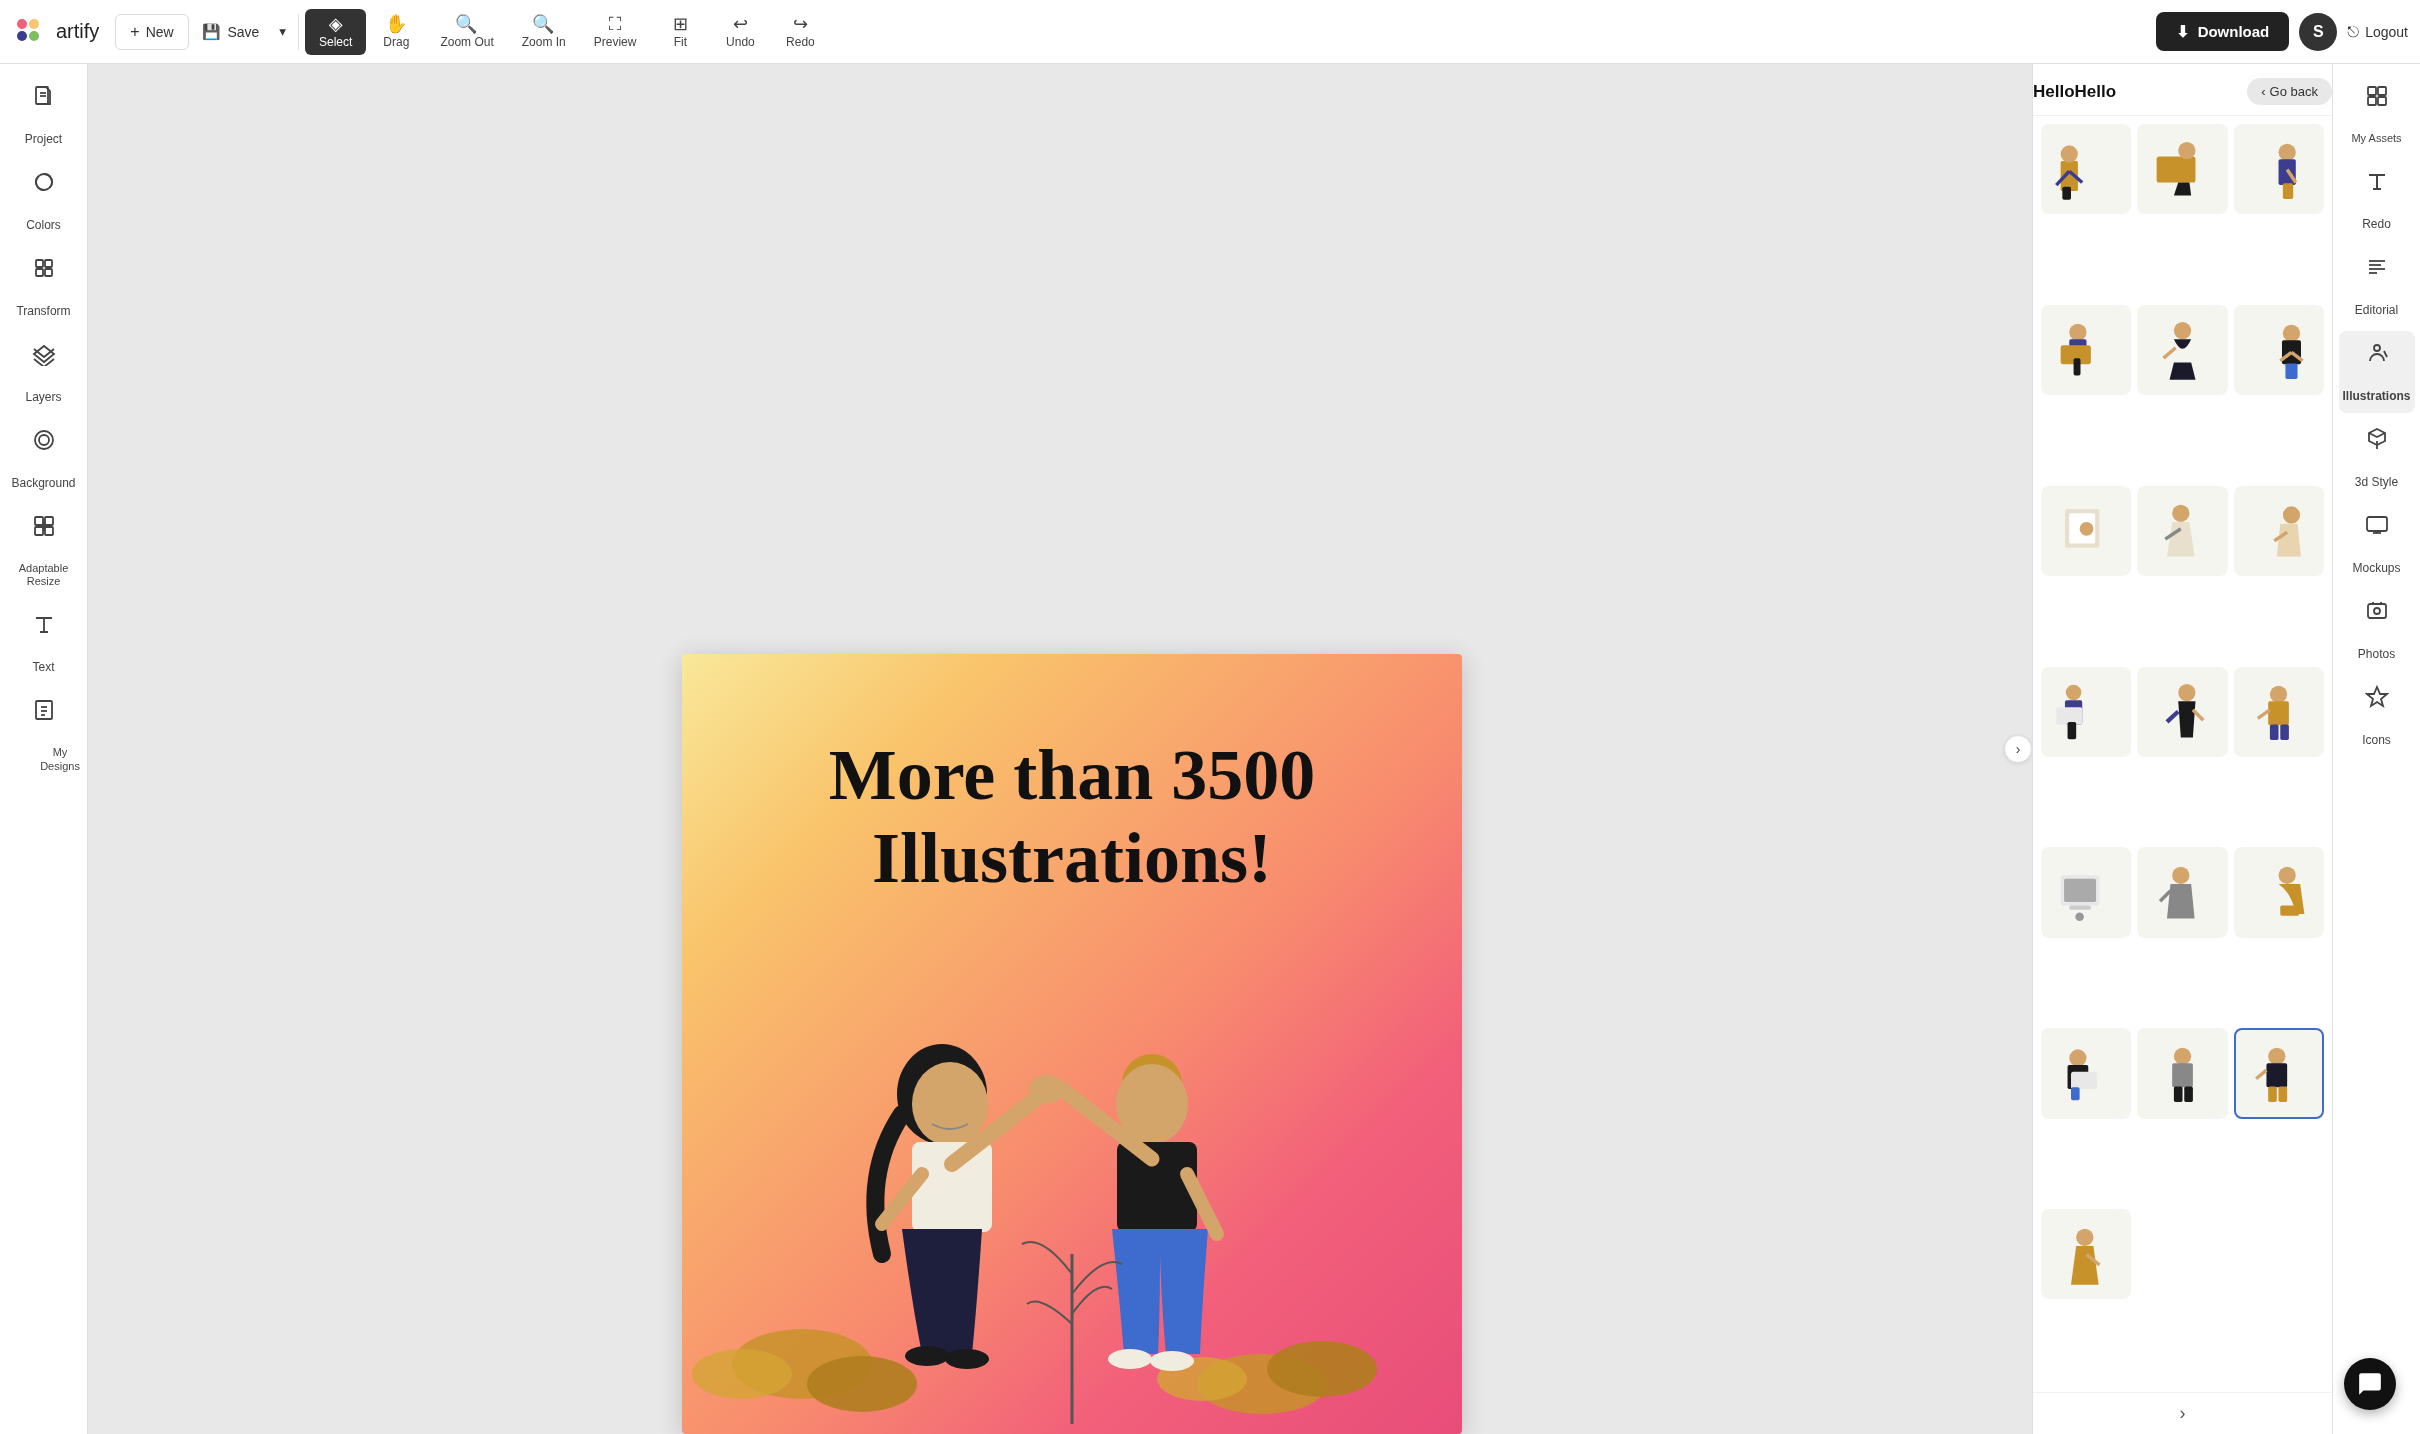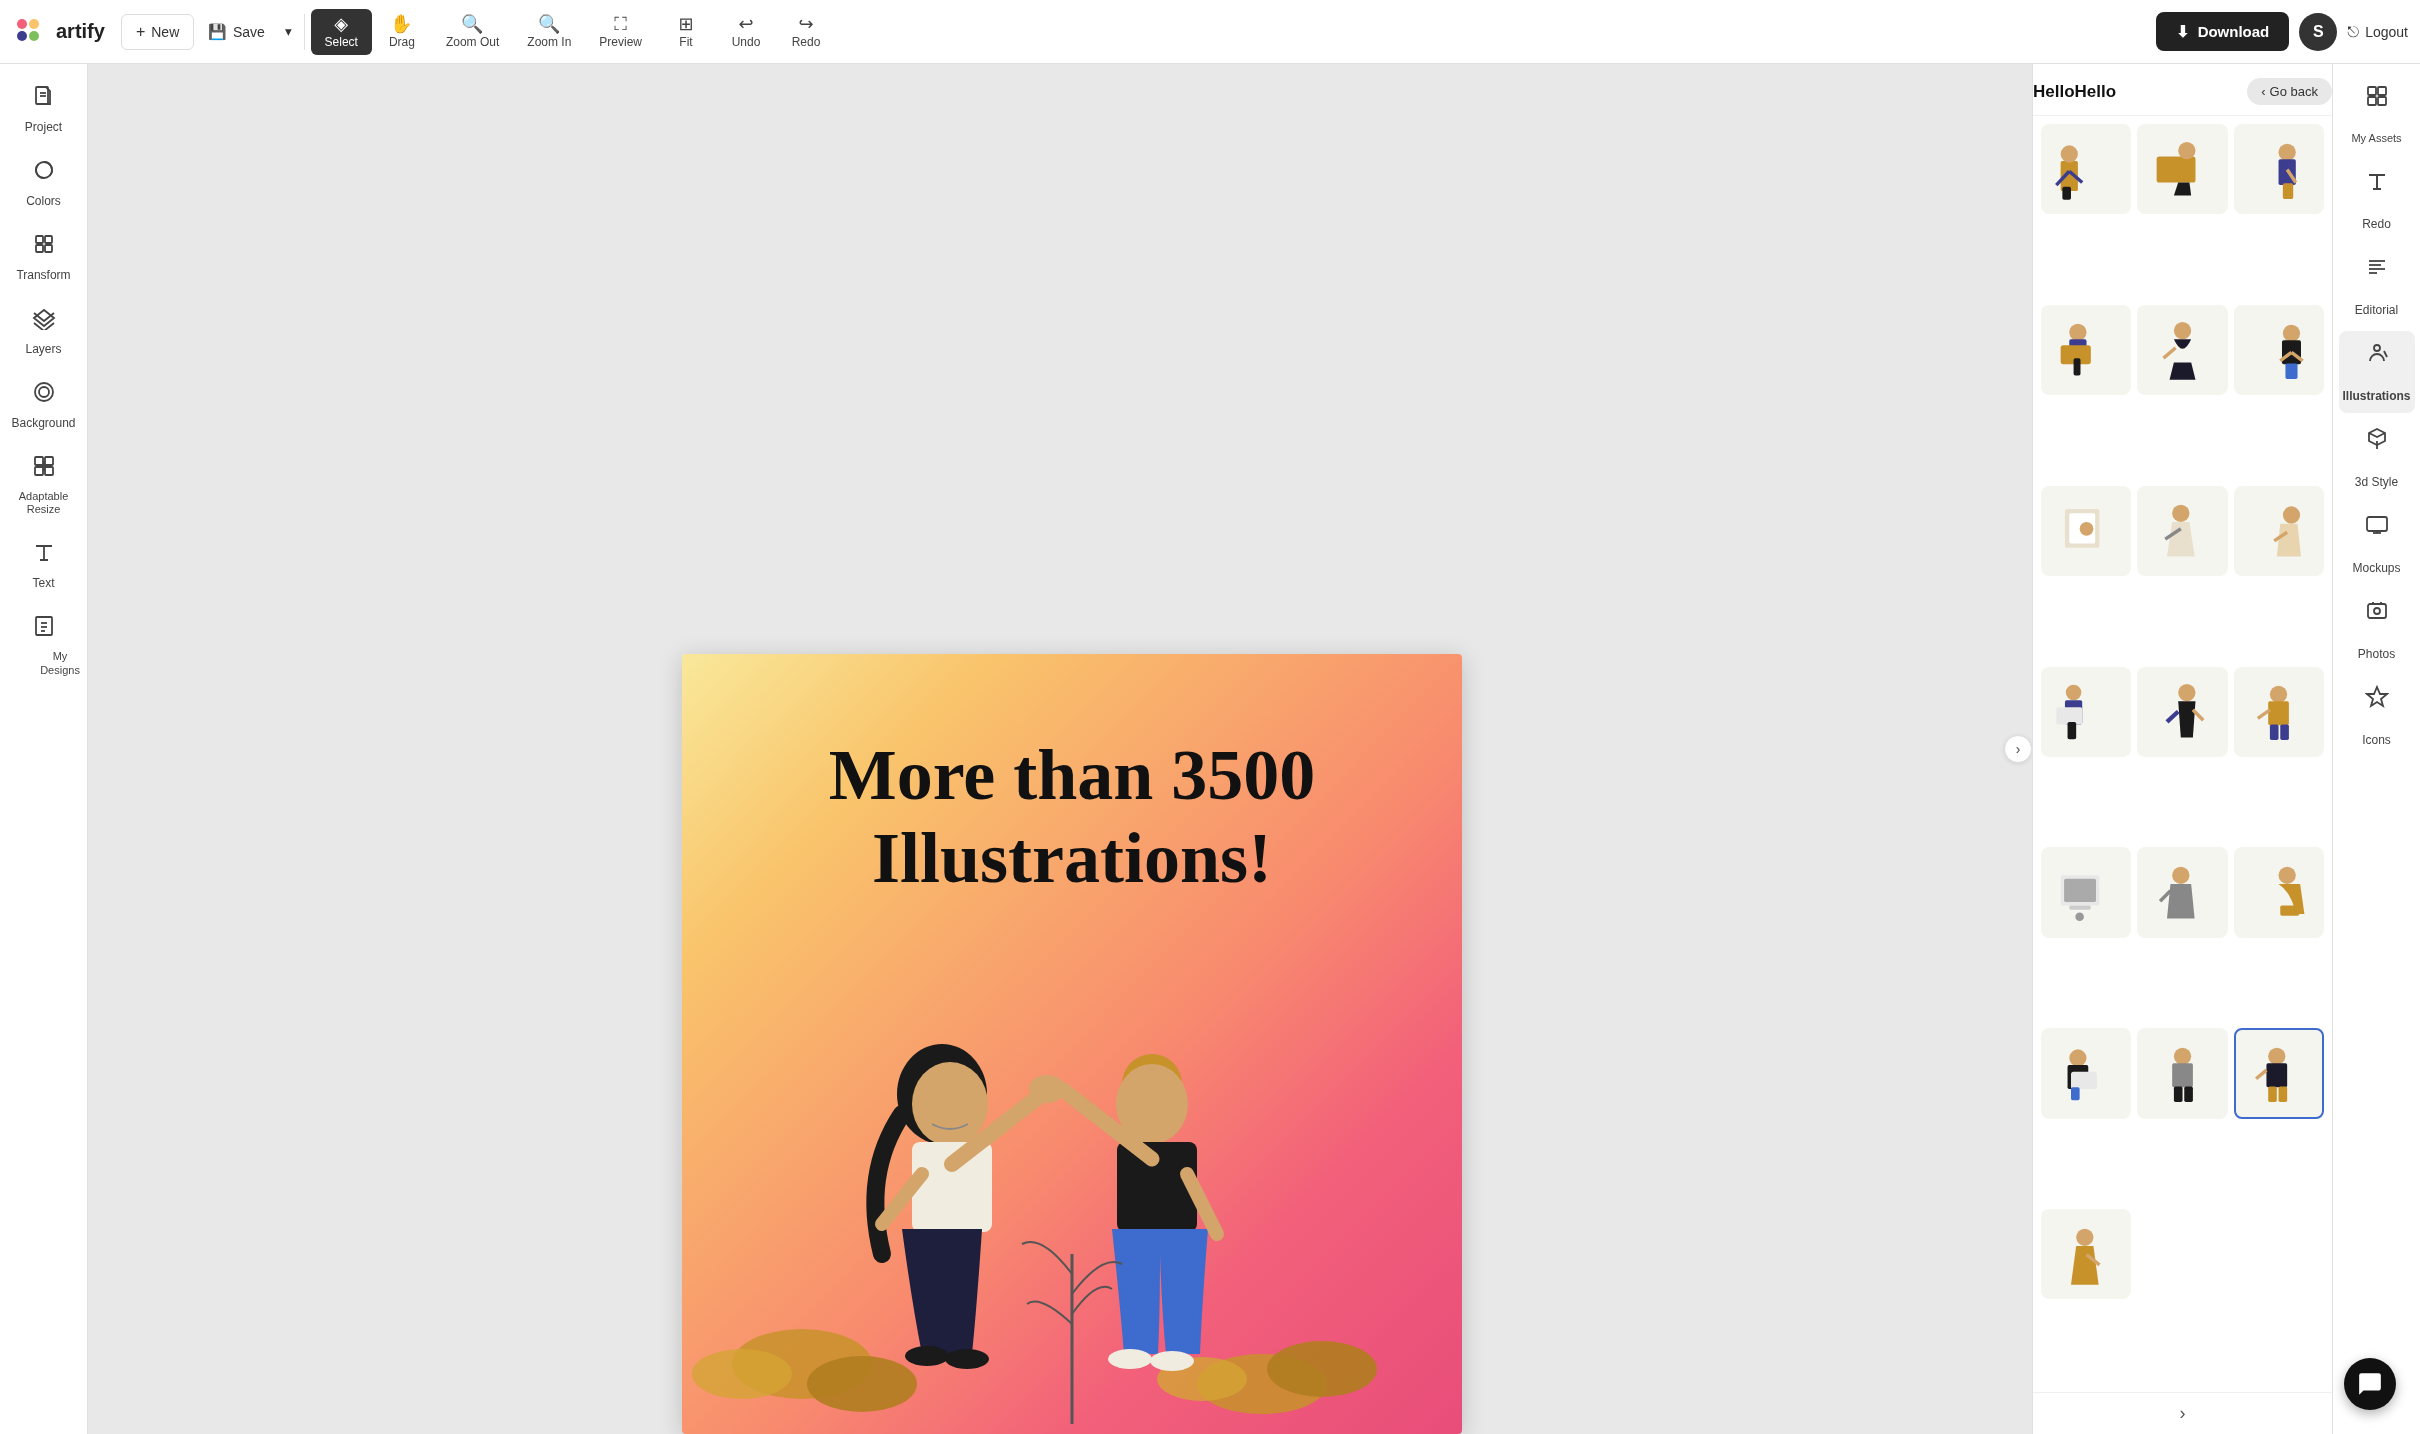--- a/index.html
+++ b/index.html
@@ -5,21 +5,21 @@
     * { box-sizing: border-box; margin: 0; padding: 0; }
     body { font-family: -apple-system, BlinkMacSystemFont, 'Segoe UI', sans-serif; background: #f0f0f0; display: flex; flex-direction: column; height: 100vh; overflow: hidden; }
 
     
     #toolbar {
       display: flex; align-items: center; background: #fff; border-bottom: 1px solid #e0e0e0;
       height: 64px; padding: 0 12px; gap: 0; z-index: 10; flex-shrink: 0;
     }
     .logo-area { display: flex; align-items: center; gap: 8px; margin-right: 16px; }
     .logo-icon { width: 36px; height: 36px; }
-    .logo-text { font-weight: 700; font-size: 20px; color: #222; }
+    .logo-text { font-weight: 400; font-size: 20px; color: #222; }
 
     .toolbar-btn {
       display: flex; flex-direction: column; align-items: center; justify-content: center;
       padding: 6px 14px; cursor: pointer; border: none; background: transparent;
       font-size: 12px; color: #444; gap: 2px; border-radius: 6px; transition: background 0.15s;
       min-width: 60px;
     }
     .toolbar-btn.active { background: #333; color: #fff; }
     .toolbar-btn .tb-icon { font-size: 18px; line-height: 1; }
 
@@ -57,21 +57,21 @@
     #main { display: flex; flex: 1; overflow: hidden; }
 
     
     #left-sidebar {
       width: 88px; background: #fff; border-right: 1px solid #e0e0e0;
       display: flex; flex-direction: column; align-items: center; padding: 10px 0; gap: 4px; overflow-y: auto;
     }
     .sidebar-item {
       display: flex; flex-direction: column; align-items: center; justify-content: center;
       width: 76px; padding: 10px 6px; cursor: pointer; border-radius: 8px;
-      font-size: 12px; color: #444; gap: 8px; transition: background 0.15s;
+      font-size: 12px; color: #444; gap: 20px; transition: background 0.15s;
     }
     .sidebar-item .s-icon { font-size: 22px; line-height: 1; }
 
     
     #canvas-area {
       flex: 1; background: #e8e8e8; display: flex; align-items: flex-end; justify-content: center;
       overflow: hidden; position: relative; padding-left: 24px;
     }
     .canvas-content {
       width: 780px; height: 780px; position: relative; overflow: hidden; border-radius: 4px;

